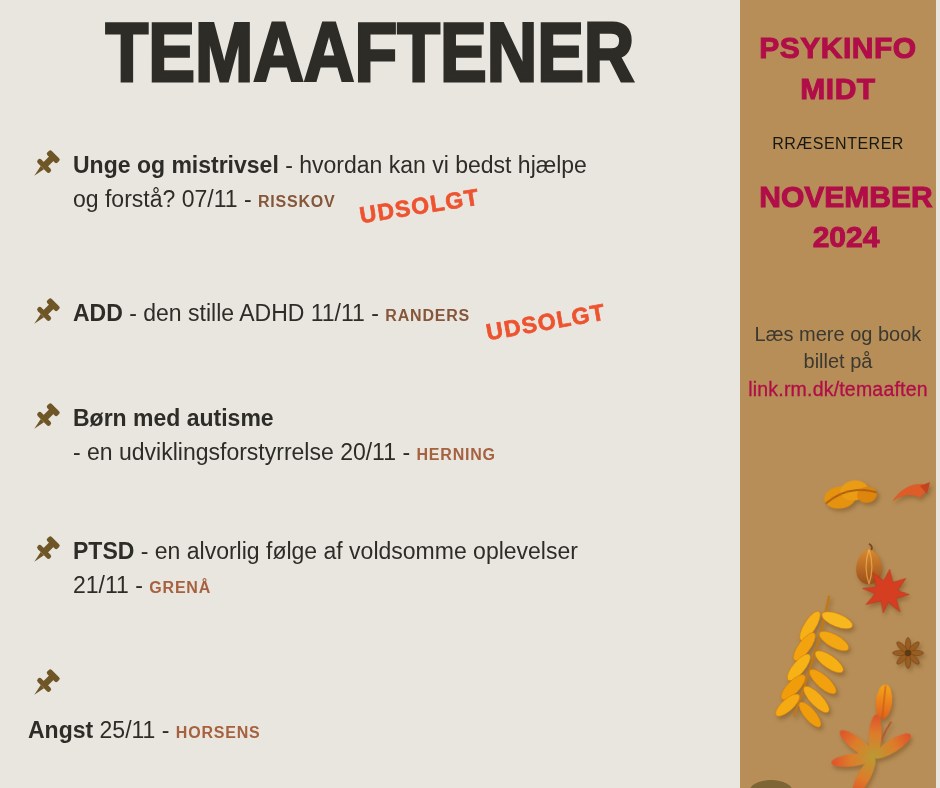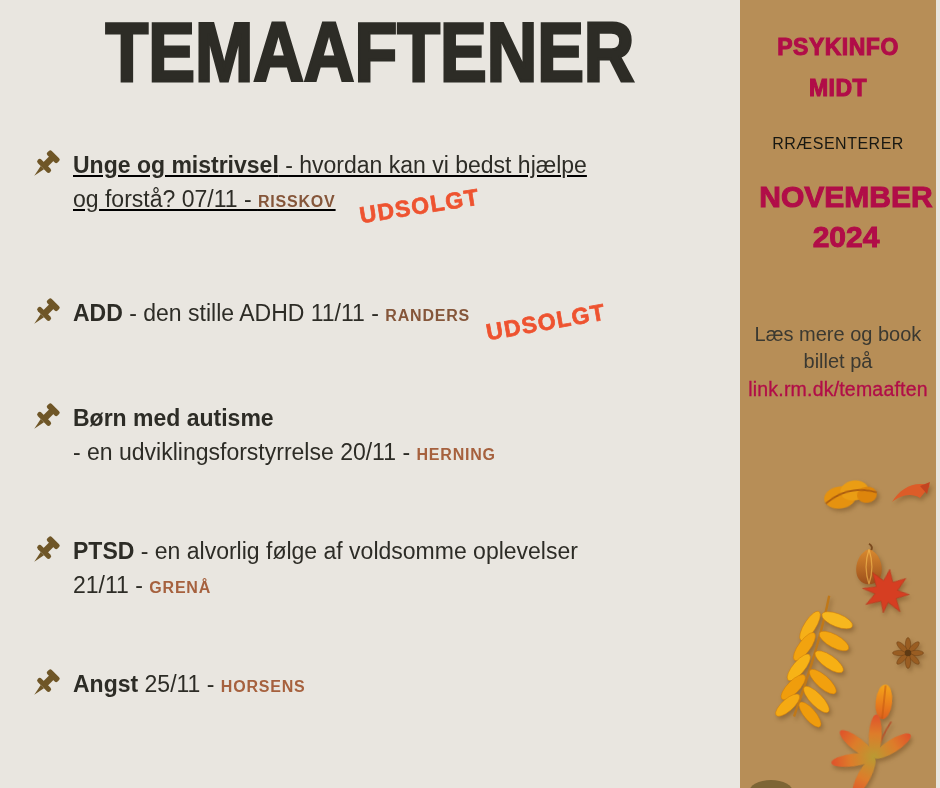--- a/index.html
+++ b/index.html
@@ -20,44 +20,44 @@
 
   
   .left-panel{position:absolute;left:0;top:0;width:740px;height:788px;}
   .title{
     position:absolute;left:0;top:8px;width:100%;text-align:center;
     font-size:70px;line-height:1.1;font-weight:bold;color:var(--ink);
     -webkit-text-stroke:2.4px var(--ink);letter-spacing:0px;
     transform:scaleY(1.18);transform-origin:50% 0;white-space:nowrap;
   }
   .event{position:absolute;left:28px;display:flex;gap:12px;width:700px;align-items:flex-start;}
-  .event.r1{top:148px;text-decoration:underline;}
+  .event.r1{top:148px;}
   .event.r2{top:296px;}
   .event.r3{top:401px;}
   .event.r4{top:534px;}
-  .event.r5{top:667px;}
+  .event.r5{top:667px;flex-direction:column;}
   .pin{width:33px;height:33px;flex:none;color:var(--pin-brown);overflow:visible;margin-top:1px;}
   .etext{font-size:23px;line-height:34px;color:var(--ink);width:660px;}
   .b{font-weight:bold;}
   .city{font-weight:bold;font-size:16px;letter-spacing:0.8px;}
   .city.dark{color:var(--city-dark);}
   .city.light{color:var(--city-light);}
   .soldout{
     display:inline-block;font-weight:bold;font-size:23px;letter-spacing:1.2px;
     color:var(--soldout-red);-webkit-text-stroke:0.7px var(--soldout-red);white-space:nowrap;
   }
   .soldout.s1{margin-left:22px;transform:rotate(-9deg) translateY(7px);}
   .soldout.s2{margin-left:14px;transform:rotate(-10deg) translateY(9px);}
 
   
   .sidebar{
     position:absolute;left:740px;top:0;width:196px;height:788px;
     background:var(--sidebar-bg);text-align:center;
   }
-  .brand{margin-top:27px;font-size:23px;font-weight:bold;line-height:41px;
+  .brand{margin-top:27px;font-size:30px;font-weight:bold;line-height:41px;
     color:var(--crimson);-webkit-text-stroke:1px var(--crimson);letter-spacing:0.5px;}
   .presents{margin-top:26px;font-size:16px;color:#181812;letter-spacing:0.5px;}
   .month{margin-top:24px;font-size:30px;font-weight:bold;line-height:40px;
     color:var(--crimson);margin-left:16px;-webkit-text-stroke:1px var(--crimson);}
   .cta{margin-top:64px;font-size:20px;line-height:27px;color:var(--cta-ink);}
   .cta-link{display:block;margin-top:1px;font-size:19.5px;color:var(--crimson);
     -webkit-text-stroke:0.3px var(--crimson);text-decoration:none;letter-spacing:0.2px;}
 
   .leaf{position:absolute;filter:drop-shadow(2px 3px 2px rgba(80,45,10,.35));overflow:visible;}
   .oak{left:82px;top:472px;width:58px;height:48px;transform:rotate(-8deg);}

